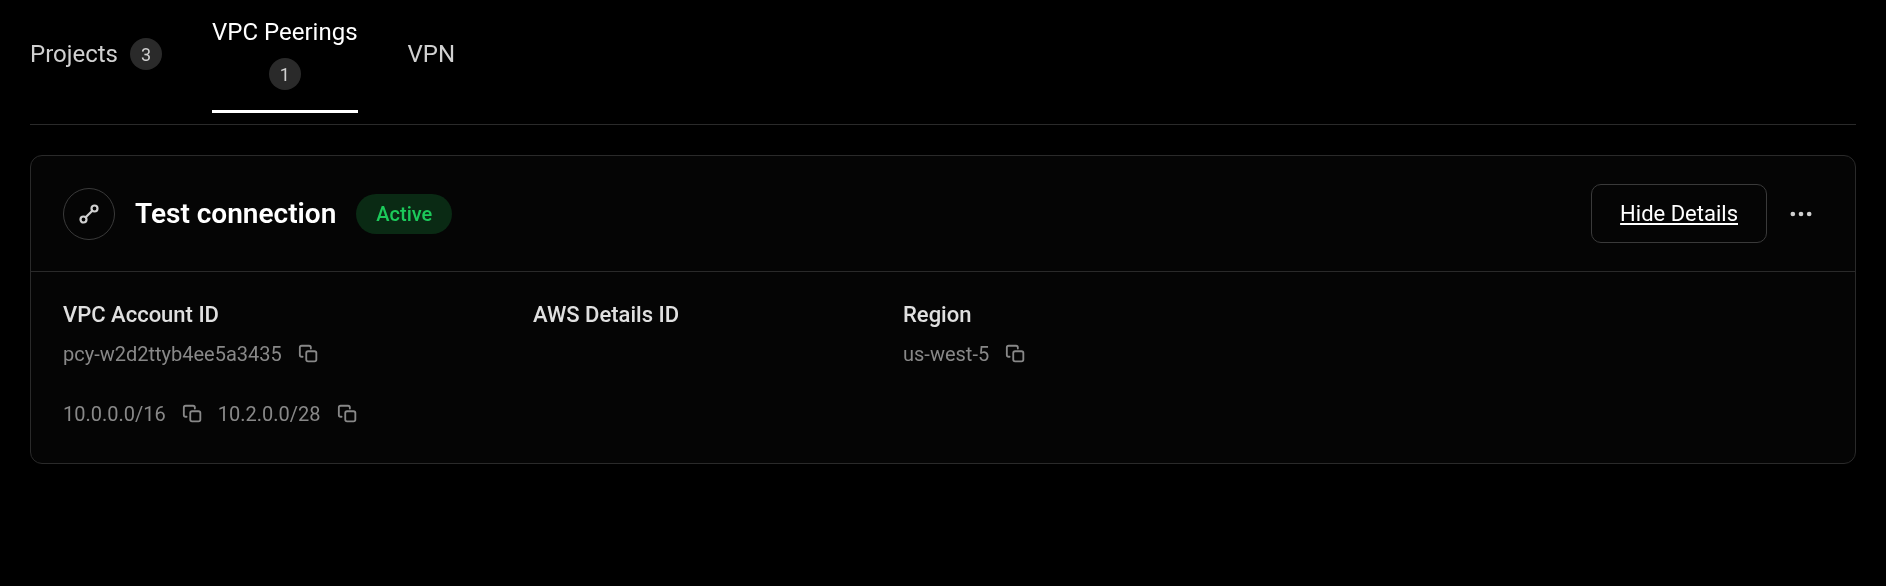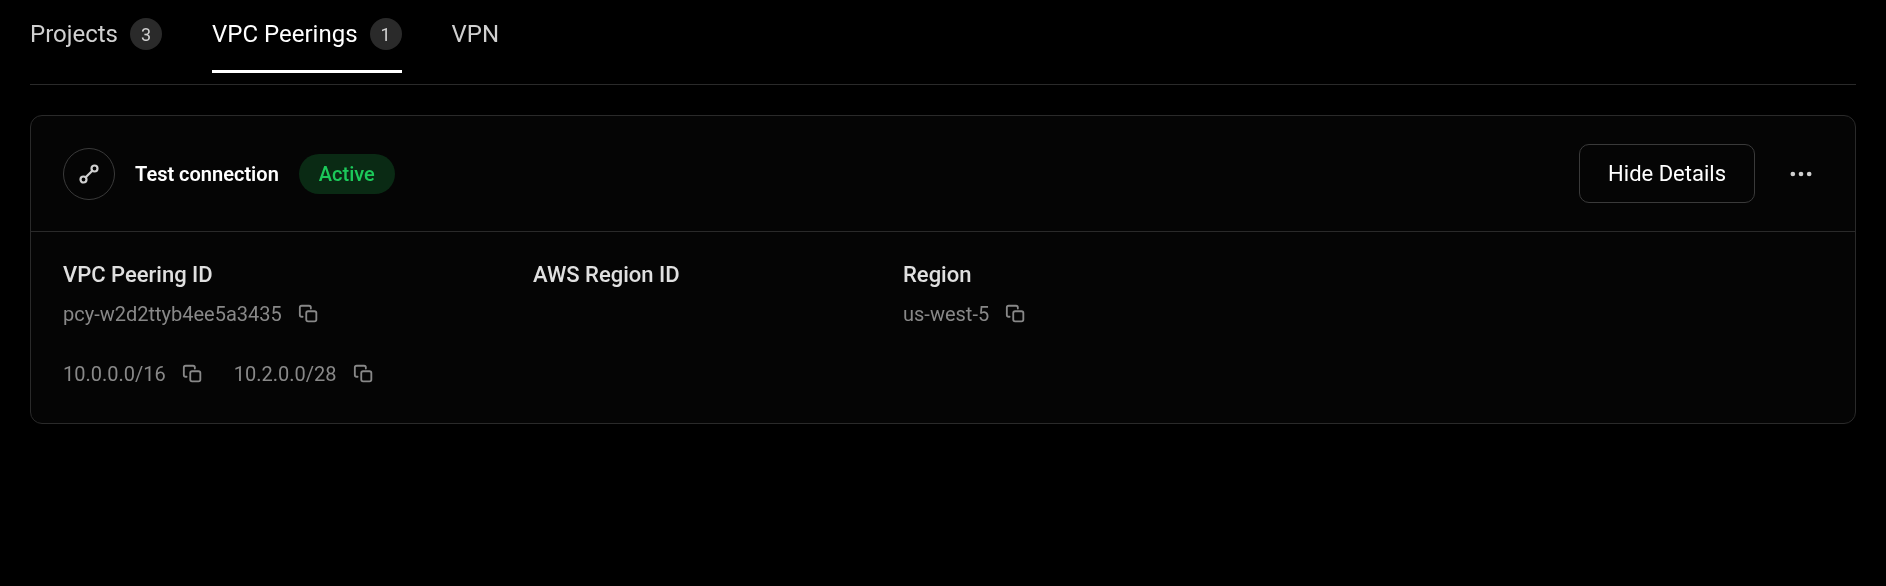--- a/index.html
+++ b/index.html
@@ -30,20 +30,21 @@
     align-items: center;
     gap: 12px;
     font-size: 24px;
     color: #d0d0d0;
     padding-bottom: 22px;
     cursor: pointer;
     position: relative;
   }
   .tab.active {
     color: #fff;
+    flex-direction: column;
   }
   .tab.active::after {
     content: "";
     position: absolute;
     left: 0;
     right: 0;
     bottom: -1px;
     height: 3px;
     background: #fff;
   }
@@ -76,38 +77,39 @@
     width: 52px;
     height: 52px;
     border: 1px solid #3a3a3a;
     border-radius: 50%;
     display: flex;
     align-items: center;
     justify-content: center;
     flex-shrink: 0;
   }
   .card-title {
-    font-size: 20px;
+    font-size: 28px;
     font-weight: 600;
     color: #fff;
   }
   .status-badge {
     background: #0a2a14;
     color: #1cc95a;
     font-size: 20px;
     font-weight: 500;
     padding: 8px 20px;
     border-radius: 999px;
     text-align: center;
   }
   .header-actions {
     margin-left: auto;
     display: flex;
     align-items: center;
-    gap: 24px;
+    gap: 12px;
+    text-decoration: underline;
   }
   .hide-details-btn {
     background: transparent;
     border: 1px solid #3a3a3a;
     color: #fff;
     font-size: 22px;
     padding: 16px 28px;
     border-radius: 10px;
     cursor: pointer;
     font-family: inherit;
@@ -157,21 +159,21 @@
     border: none;
     cursor: pointer;
     padding: 2px;
     display: flex;
     align-items: center;
     color: #888;
   }
   .cidr-row {
     display: flex;
     align-items: center;
-    gap: 28px;
+    gap: 12px;
   }
   .full-width {
     grid-column: 1 / -1;
   }
 </style>
 </head>
 <body>
 
 <div class="container">
   <div class="tabs">
@@ -207,34 +209,34 @@
             <circle cx="12" cy="12" r="2"></circle>
             <circle cx="19" cy="12" r="2"></circle>
           </svg>
         </button>
       </div>
     </div>
 
     <div class="card-body">
       <div class="detail-grid">
         <div class="detail-item">
-          <div class="detail-label">VPC Peering ID</div>
+          <div class="detail-label">VPC Account ID</div>
           <div class="detail-value-row">
             <span class="detail-value">pcy-w2d2ttyb4ee5a3435</span>
             <button class="copy-btn">
               <svg width="22" height="22" viewBox="0 0 24 24" fill="none" stroke="#888" stroke-width="2" stroke-linecap="round" stroke-linejoin="round">
                 <rect x="9" y="9" width="11" height="11" rx="2"></rect>
                 <path d="M5 15H4a2 2 0 0 1-2-2V5a2 2 0 0 1 2-2h8a2 2 0 0 1 2 2v1"></path>
               </svg>
             </button>
           </div>
         </div>
 
         <div class="detail-item">
-          <div class="detail-label">AWS Region ID</div>
+          <div class="detail-label">AWS Details ID</div>
         </div>
 
         <div class="detail-item">
           <div class="detail-label">Region</div>
           <div class="detail-value-row">
             <span class="detail-value">us-west-5</span>
             <button class="copy-btn">
               <svg width="22" height="22" viewBox="0 0 24 24" fill="none" stroke="#888" stroke-width="2" stroke-linecap="round" stroke-linejoin="round">
                 <rect x="9" y="9" width="11" height="11" rx="2"></rect>
                 <path d="M5 15H4a2 2 0 0 1-2-2V5a2 2 0 0 1 2-2h8a2 2 0 0 1 2 2v1"></path>

